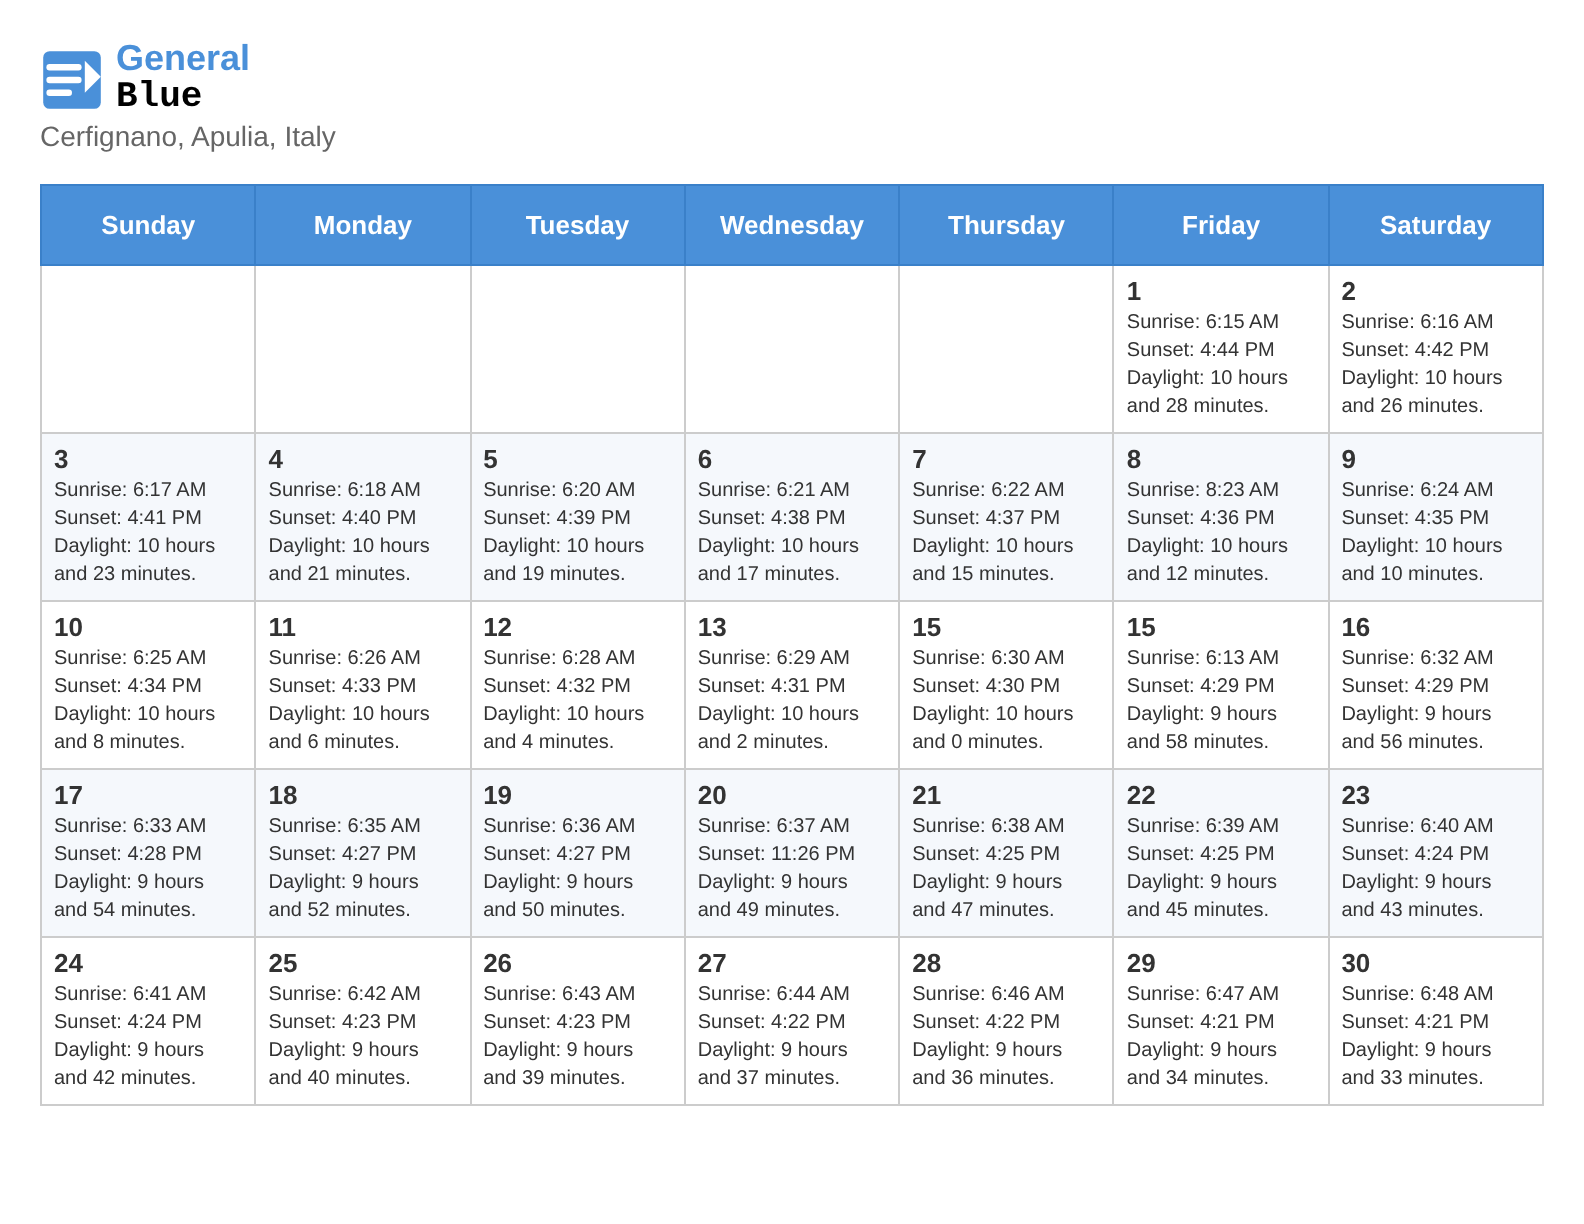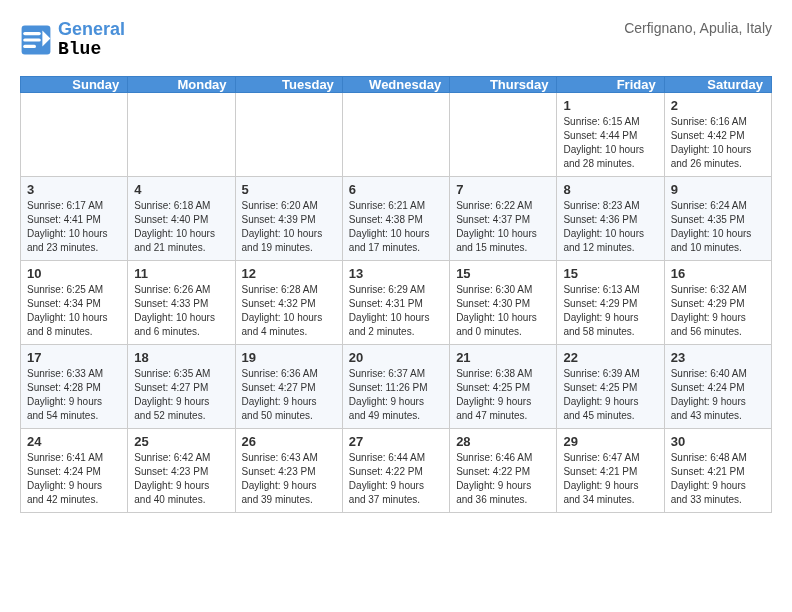--- a/index.html
+++ b/index.html
@@ -8,20 +8,21 @@
       background: #fff;
       width: 792px;
       min-height: 612px;
       padding: 20px;
     }
     .header {
       display: flex;
       justify-content: space-between;
       align-items: flex-start;
       margin-bottom: 16px;
+      flex-direction: column;
     }
     .logo {
       display: flex;
       align-items: center;
       gap: 6px;
     }
     .logo-text {
       font-size: 18px;
       font-weight: bold;
       color: #333;
@@ -48,22 +49,22 @@
     }
     table {
       width: 100%;
       border-collapse: collapse;
     }
     thead th {
       background-color: #4a90d9;
       color: white;
       font-size: 13px;
       font-weight: bold;
-      padding: 0 8px;
-      text-align: right;
+      padding: 12px 8px;
+      text-align: center;
       border: 1px solid #3a80c9;
     }
     td {
       border: 1px solid #ccc;
       vertical-align: top;
       padding: 5px 6px;
       font-size: 10.5px;
       color: #333;
       width: calc(100% / 7);
       min-height: 80px;

